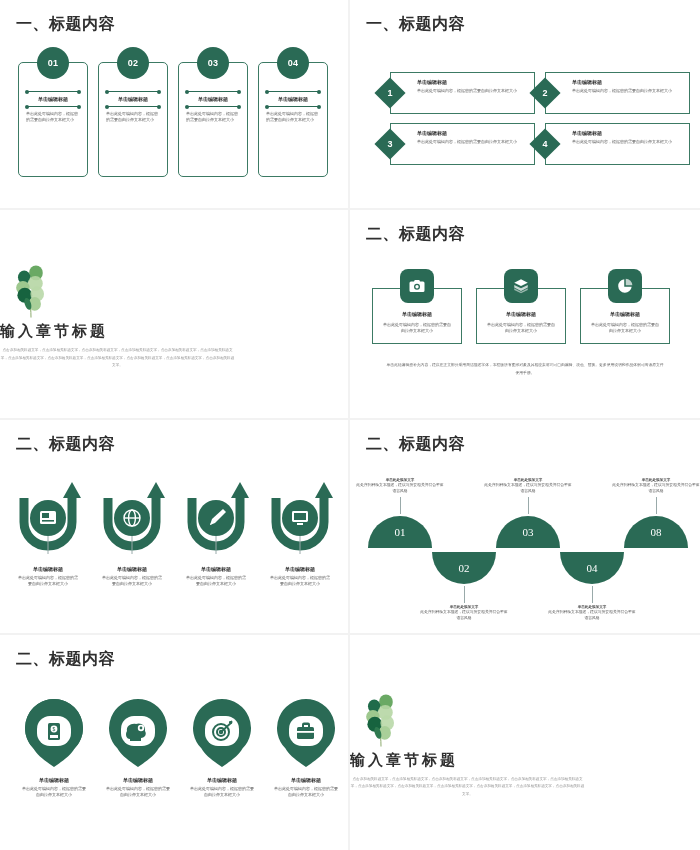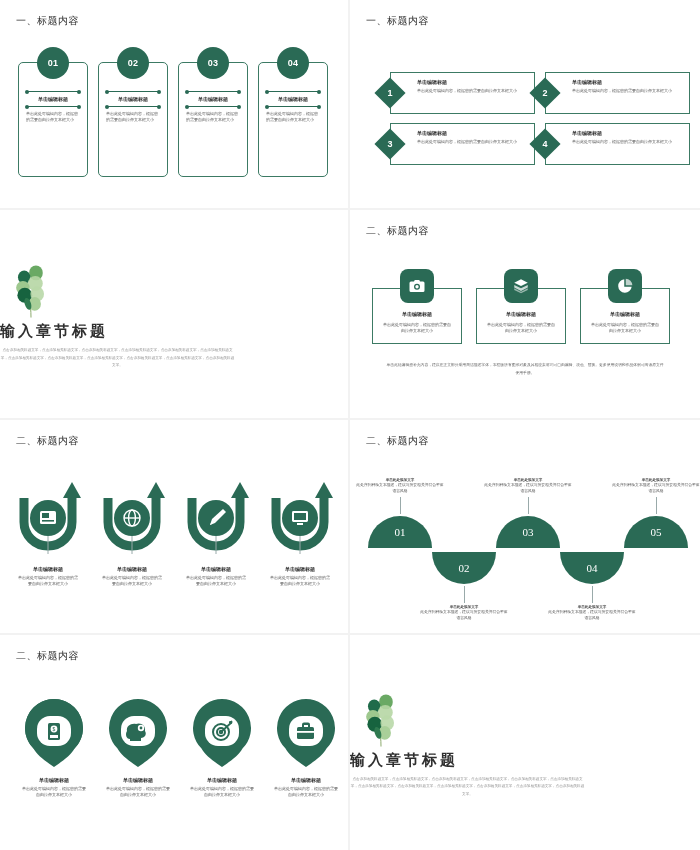--- a/index.html
+++ b/index.html
@@ -21,21 +21,21 @@
     overflow:hidden;
     box-sizing:border-box;
   }
   
   .slide.c0{border-right:2px solid #f2f2f2;}
   .slide.r0,.slide.r1,.slide.r2{border-bottom:2px solid #f2f2f2;}
 
   .stitle{
     position:absolute;left:16px;top:14px;
     font-family:"Liberation Serif","DejaVu Serif",serif;
-    font-size:10px;font-weight:400;color:#2f2f2f;
+    font-size:16px;font-weight:700;color:#2f2f2f;
     letter-spacing:.5px;white-space:nowrap;
   }
 
   
   .cards{position:absolute;left:18px;top:62px;display:flex;gap:10px;}
   .card{
     position:relative;width:70px;height:115px;
     border:1px solid #3c7a64;border-radius:5px;
     box-sizing:border-box;padding-top:28px;
   }
@@ -376,21 +376,21 @@
         <div class="half">04</div>
         <div class="conn"></div>
         <div class="cap">单击此处添加文字</div>
         <div class="bod">此处序列种植文本描述，建议与所要相关并符合整体语言风格</div>
       </div>
 
       <div class="semi up" style="left:274px;top:18px;">
         <div class="cap">单击此处添加文字</div>
         <div class="bod">此处序列种植文本描述，建议与所要相关并符合整体语言风格</div>
         <div class="conn"></div>
-        <div class="half">05</div>
+        <div class="half">08</div>
       </div>
 
     </div>
   </div>
 
   <div class="slide r3 c0">
     <div class="stitle">二、标题内容</div>
     <div class="pins">
 
       <div class="pin">

